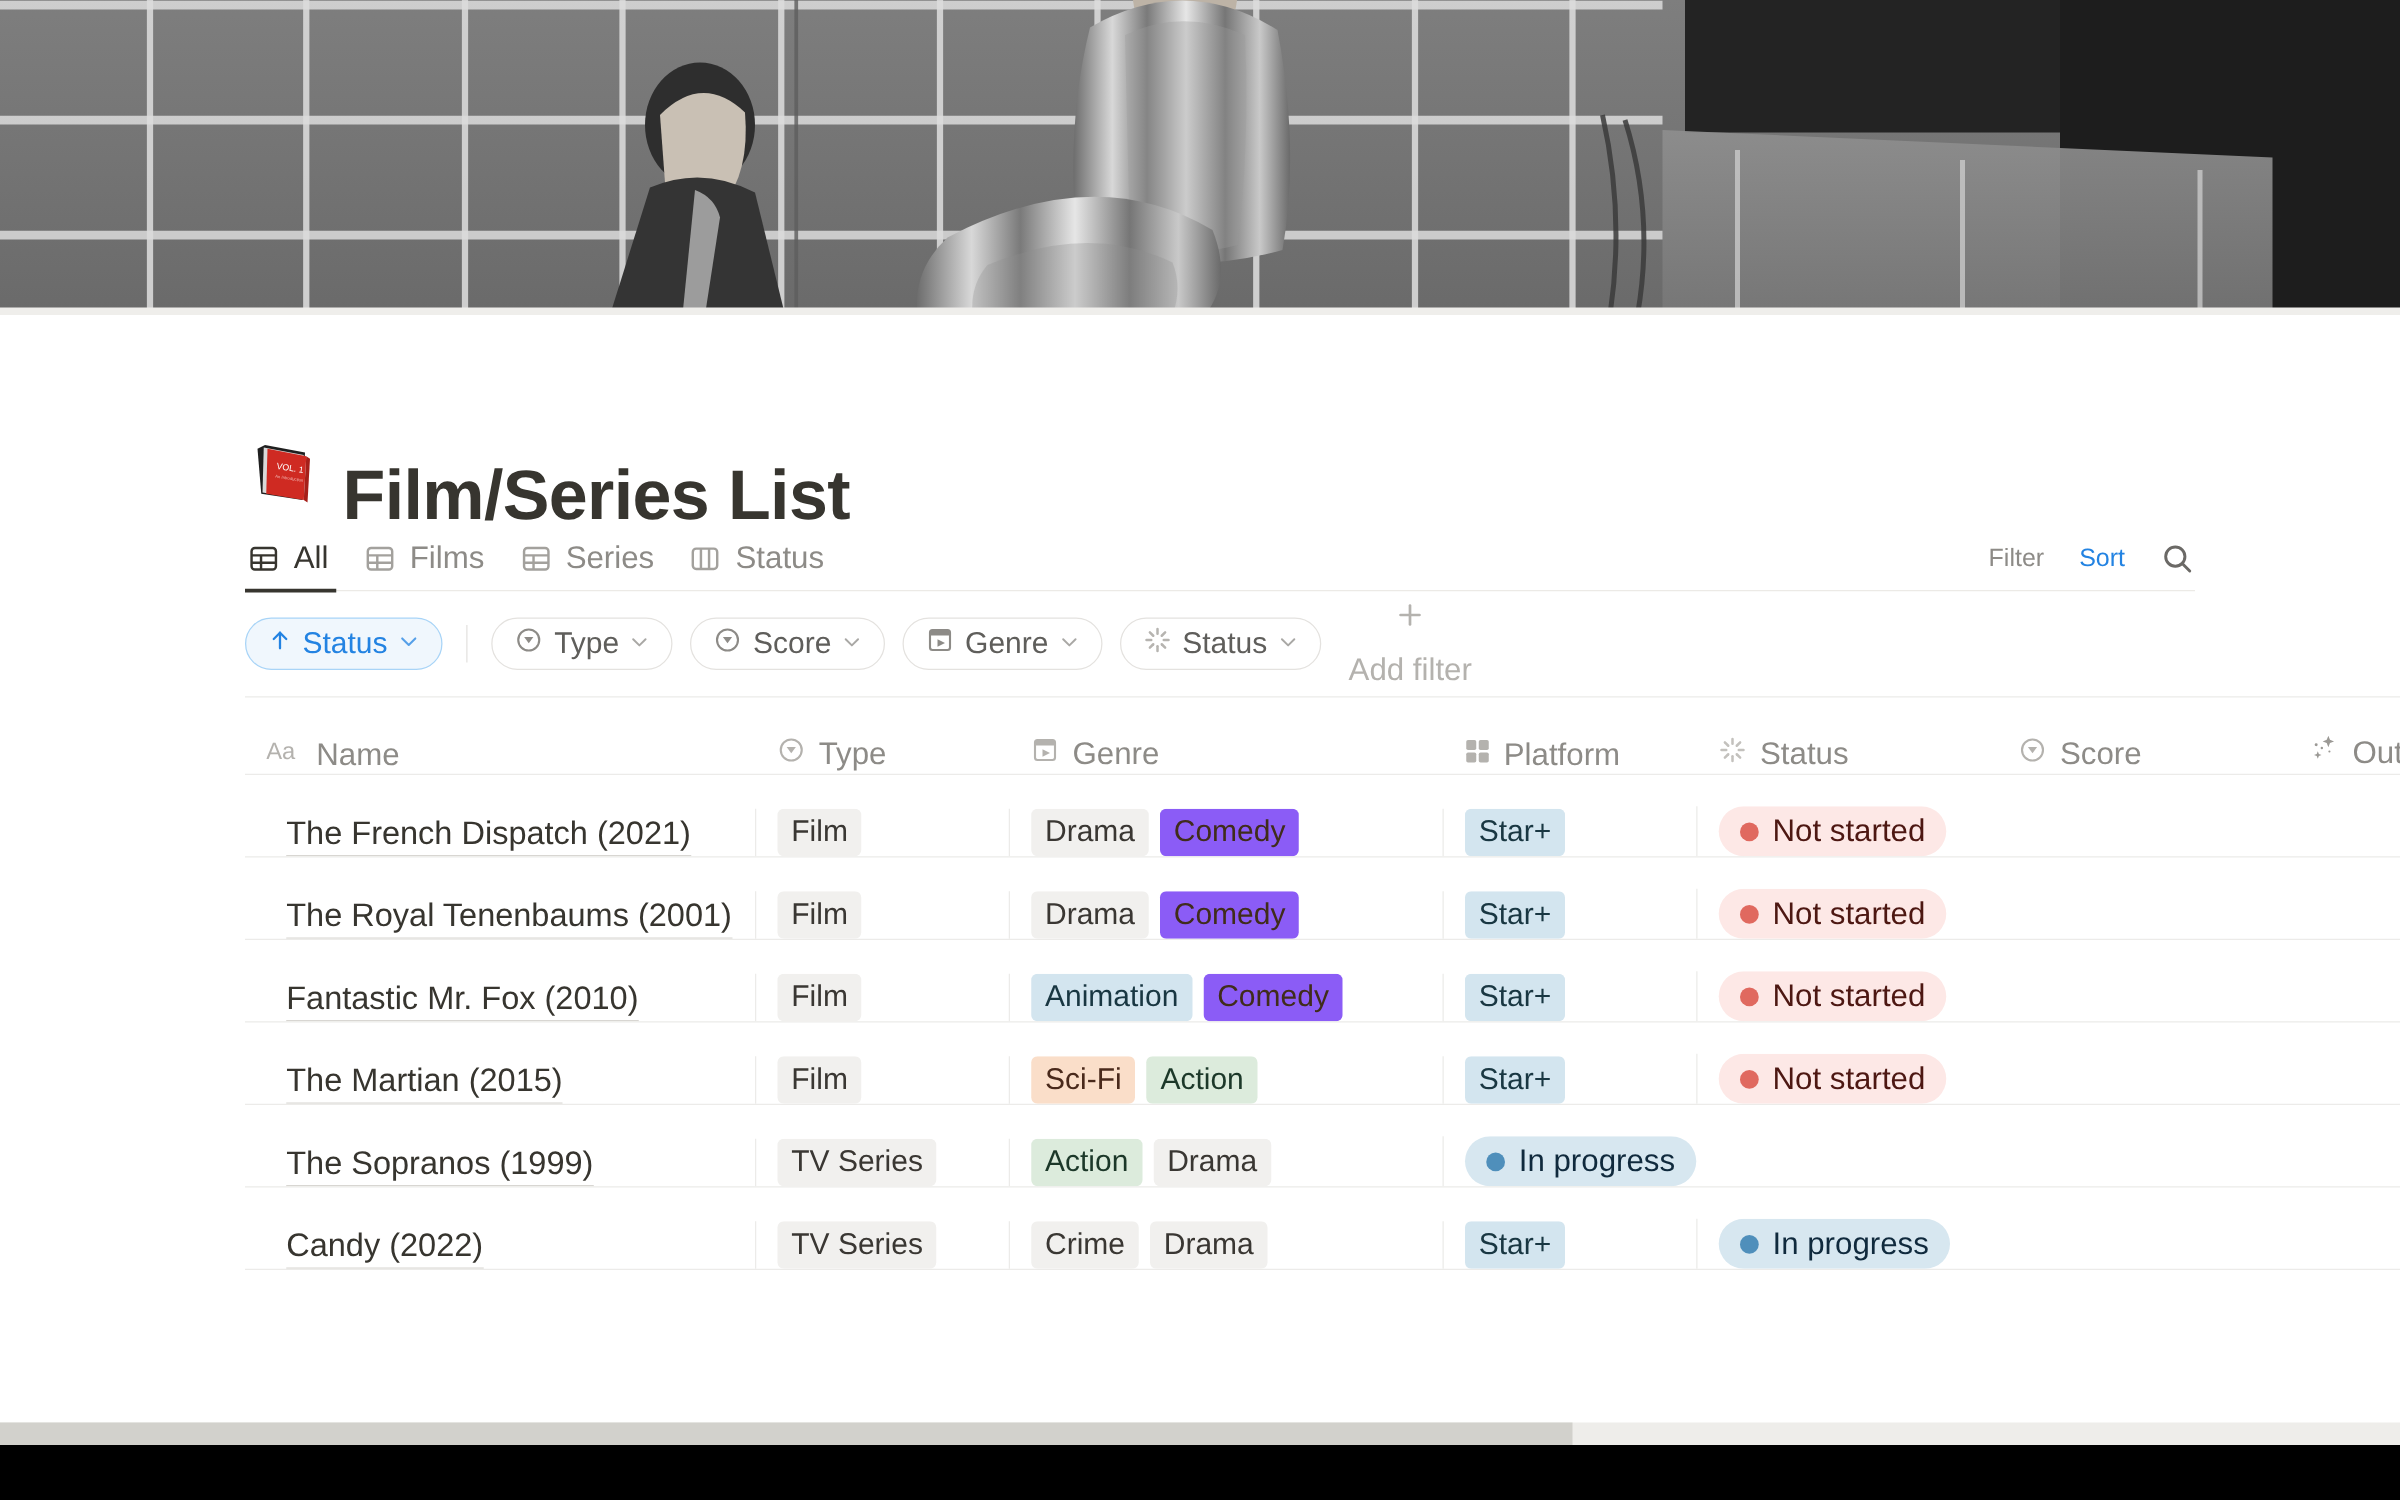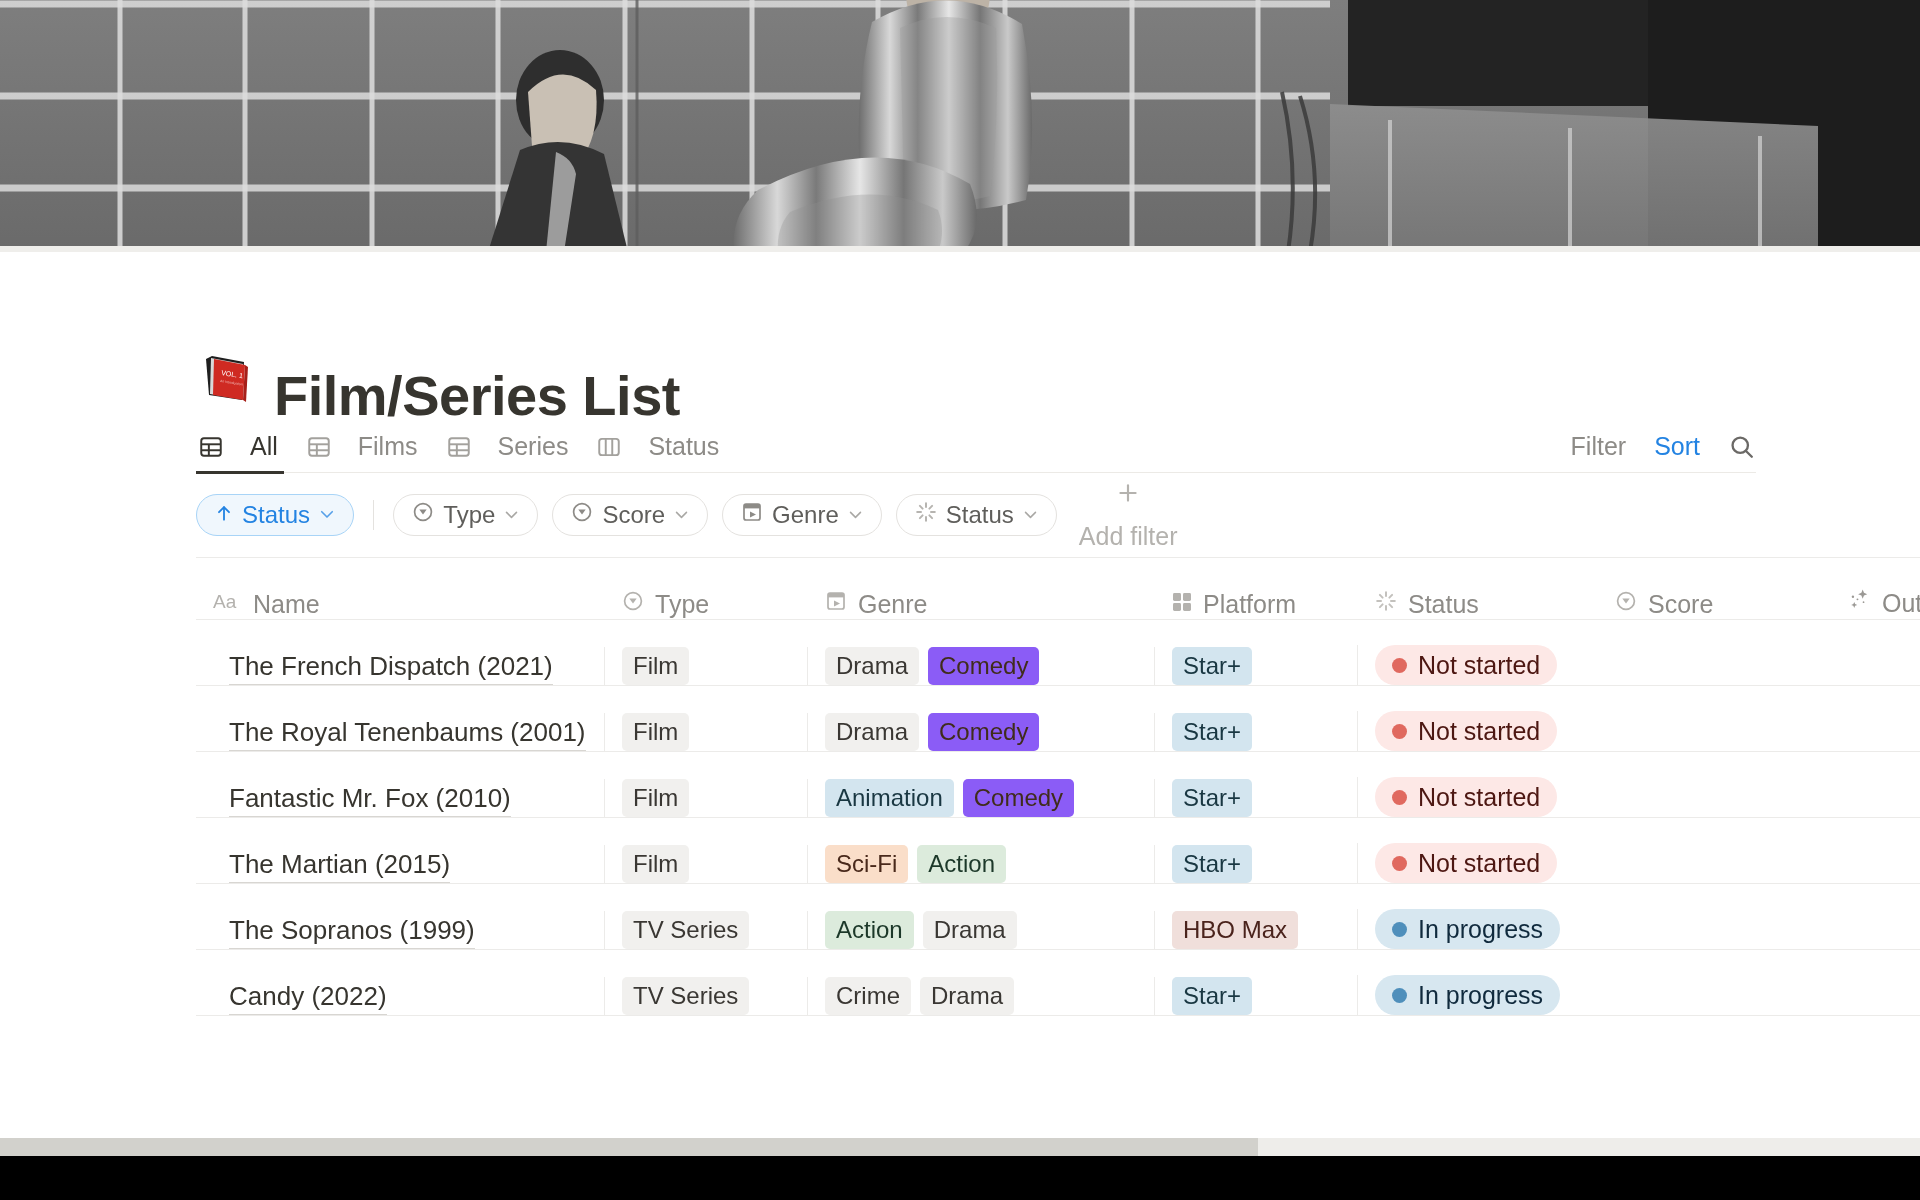--- a/index.html
+++ b/index.html
@@ -32,34 +32,34 @@
   }
 
   
   .tabs-row {
     position:absolute; left:196px; top:165px; width:1560px; height:56px;
     display:flex; align-items:flex-end; justify-content:space-between;
     border-bottom:1.5px solid #eceae6;
   }
   .tabs { display:flex; align-items:center; gap:0; }
   .tab {
-    display:flex; align-items:center; gap:26px;
+    display:flex; align-items:center; gap:11px;
     padding:0 14px 11px 14px; cursor:pointer; position:relative;
     font-size:25px; color:#8d8b87; white-space:nowrap;
   }
   .tab:first-child { padding-left:2px; }
   .tab.active { color:#37352f; }
   .tab.active::after {
     content:""; position:absolute; left:0; right:8px; bottom:-1.5px;
     height:2.5px; background:#37352f;
   }
   .tab svg { display:block; flex:0 0 auto; }
 
   .tabs-right { display:flex; align-items:center; gap:28px; padding-bottom:11px; }
-  .tool-link { font-size:25px; color:#8d8b87; cursor:pointer; white-space:nowrap; }
+  .tool-link { font-size:20px; color:#8d8b87; cursor:pointer; white-space:nowrap; }
   .tool-link.blue { color:#2383e2; }
   .search-btn { cursor:pointer; display:flex; align-items:center; }
 
   
   .chips-row {
     position:absolute; left:196px; top:240px; width:1560px; height:46px;
     display:flex; align-items:center; gap:0;
   }
   .chip {
     display:flex; align-items:center; gap:8px;
@@ -604,23 +604,20 @@
           <div class="tcell c-name">
             <span class="name-link">The Sopranos (1999)</span>
           </div>
           <div class="tcell c-type">
             <span class="tag tag-gray">TV Series</span>
           </div>
           <div class="tcell c-genre">
             <span class="tag tag-green">Action</span>
             <span class="tag tag-gray">Drama</span>
           </div>
-          <div class="tcell c-platform">
-            <span class="tag tag-pink">HBO Max</span>
-          </div>
           <div class="tcell c-status">
             <span class="pill pill-blue">
               <span class="dot"></span>
               <span>In progress</span>
             </span>
           </div>
           <div class="tcell c-score">
             <span></span>
           </div>
           <div class="tcell c-output">

